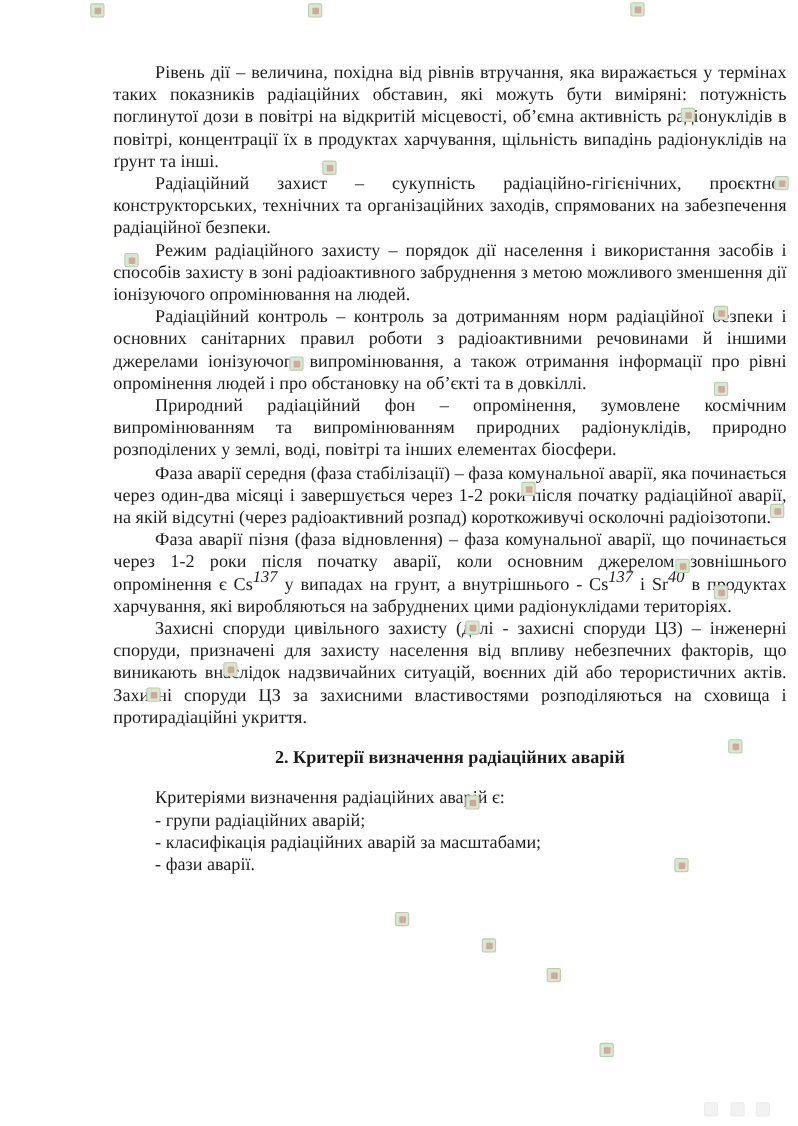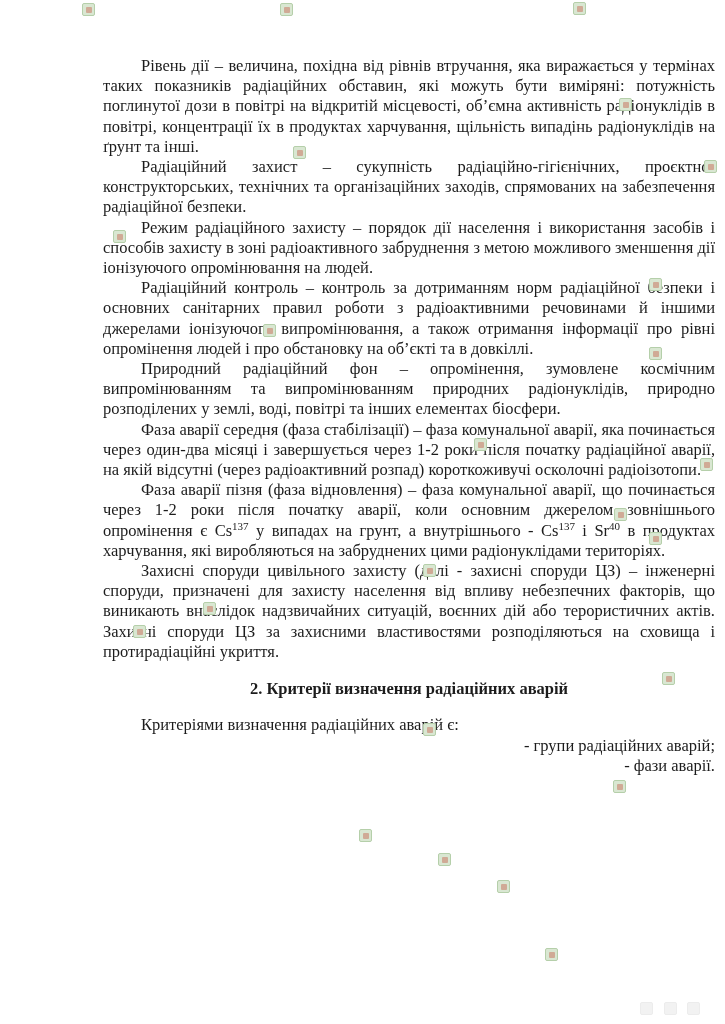--- a/index.html
+++ b/index.html
@@ -30,33 +30,34 @@
   }
   p.body-para {
     text-align: justify;
     text-indent: 38px;
   }
   p.plain-para {
     text-align: left;
     text-indent: 38px;
   }
   p.list-para {
-    text-align: right;
+    text-align: left;
     text-indent: 38px;
   }
   p.heading-para {
     font-weight: bold;
     text-align: center;
     text-indent: 0;
     margin: 17px 0 16px 0;
   }
   sup {
-    font-size: 11px;
+    font-size: 15px;
     line-height: 0;
     vertical-align: super;
+    font-style: italic;
   }
   .marker {
     position: absolute;
     width: 13px;
     height: 13px;
     border-radius: 2px;
     box-sizing: border-box;
   }
   .marker.green {
     background: #d9e7d2;
@@ -86,20 +87,21 @@
       <p class="body-para">Радіаційний захист – сукупність радіаційно-гігієнічних, проєктно-конструкторських, технічних та організаційних заходів, спрямованих на забезпечення радіаційної безпеки.</p>
       <p class="body-para">Режим радіаційного захисту – порядок дії населення і використання засобів і способів захисту в зоні радіоактивного забруднення з метою можливого зменшення дії іонізуючого опромінювання на людей.</p>
       <p class="body-para">Радіаційний контроль – контроль за дотриманням норм радіаційної безпеки і основних санітарних правил роботи з радіоактивними речовинами й іншими джерелами іонізуючого випромінювання, а також отримання інформації про рівні опромінення людей і про обстановку на об’єкті та в довкіллі.</p>
       <p class="body-para">Природний радіаційний фон – опромінення, зумовлене космічним випромінюванням та випромінюванням природних радіонуклідів, природно розподілених у землі, воді, повітрі та інших елементах біосфери.</p>
       <p class="body-para">Фаза аварії середня (фаза стабілізації) – фаза комунальної аварії, яка починається через один-два місяці і завершується через 1-2 роки після початку радіаційної аварії, на якій відсутні (через радіоактивний розпад) короткоживучі осколочні радіоізотопи.</p>
       <p class="body-para">Фаза аварії пізня (фаза відновлення) – фаза комунальної аварії, що починається через 1-2 роки після початку аварії, коли основним джерелом зовнішнього опромінення є Cs<sup>137</sup> у випадах на грунт, а внутрішнього - Cs<sup>137</sup> і Sr<sup>40</sup> в продуктах харчування, які виробляються на забруднених цими радіонуклідами територіях.</p>
       <p class="body-para">Захисні споруди цивільного захисту (далі - захисні споруди ЦЗ) – інженерні споруди, призначені для захисту населення від впливу небезпечних факторів, що виникають внаслідок надзвичайних ситуацій, воєнних дій або терористичних актів. Захисні споруди ЦЗ за захисними властивостями розподіляються на сховища і протирадіаційні укриття.</p>
       <p class="heading-para">2. Критерії визначення радіаційних аварій</p>
       <p class="plain-para">Критеріями визначення радіаційних аварій є:</p>
       <p class="list-para">- групи радіаційних аварій;</p>
+      <p class="list-para">- класифікація радіаційних аварій за масштабами;</p>
       <p class="list-para">- фази аварії.</p>
     </div>
   <div id="marker-layer">
       <div class="marker green" style="left: 82px; top: 3px;"></div>
       <div class="marker green" style="left: 280px; top: 3px;"></div>
       <div class="marker green" style="left: 573px; top: 2px;"></div>
       <div class="marker green" style="left: 619px; top: 98px;"></div>
       <div class="marker green" style="left: 293px; top: 146px;"></div>
       <div class="marker green" style="left: 704px; top: 160px;"></div>
       <div class="marker green" style="left: 113px; top: 230px;"></div>

